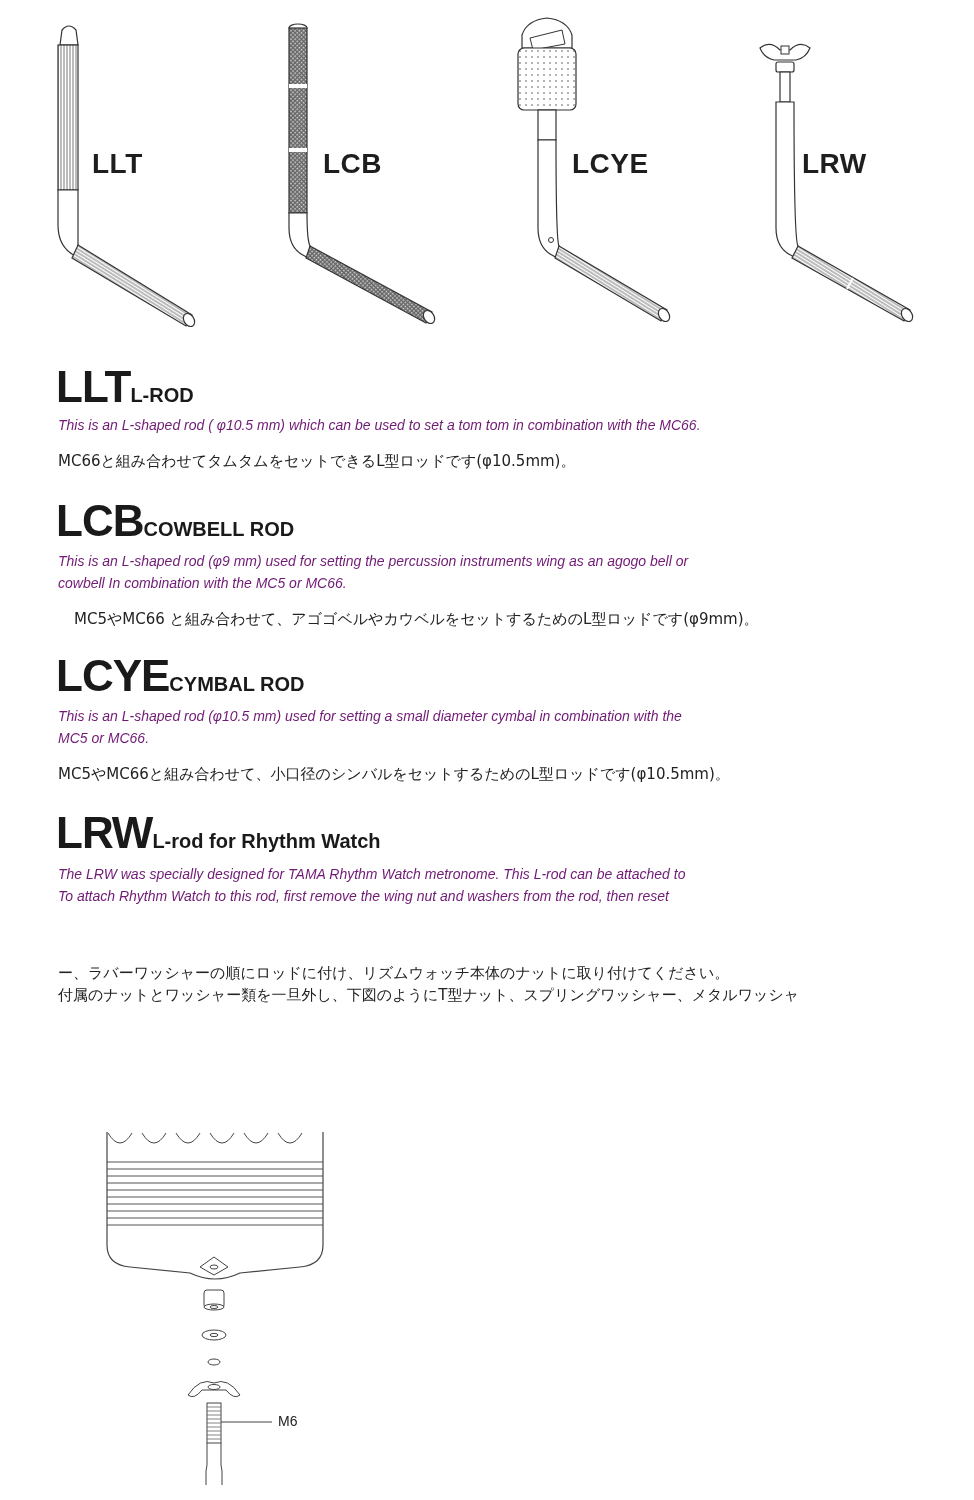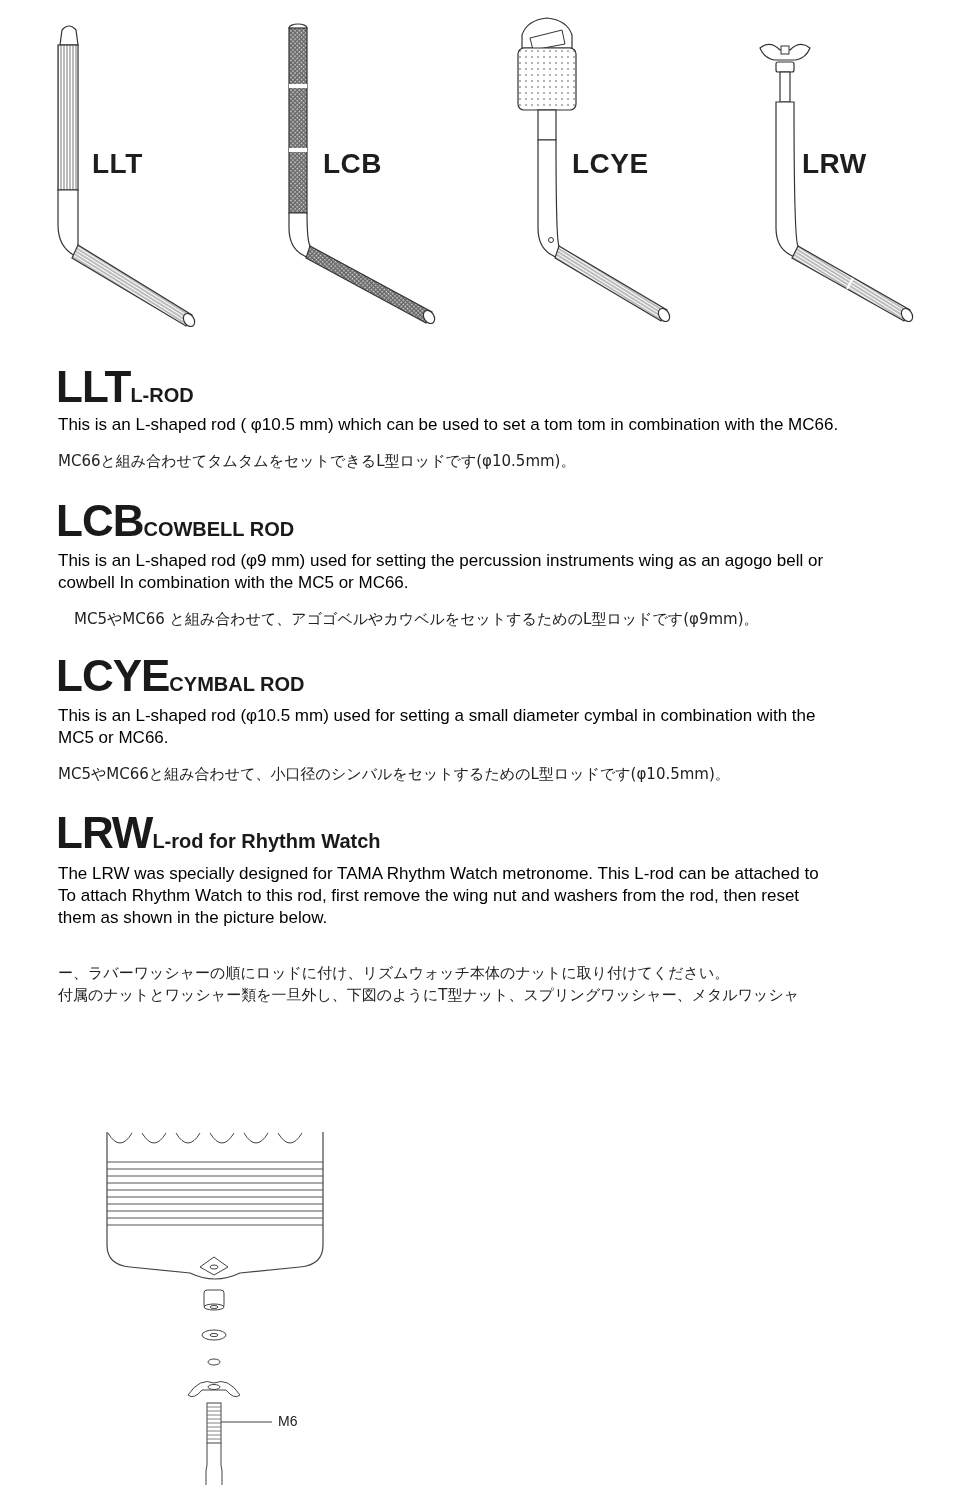--- a/index.html
+++ b/index.html
@@ -3,21 +3,21 @@
 <meta charset="utf-8">
 <style>
   html, body { margin: 0; padding: 0; background: #ffffff; }
   body { width: 974px; height: 1500px; position: relative; overflow: hidden;
          font-family: "Liberation Sans", sans-serif; color: #1c1c1c; }
   .abs { position: absolute; }
   .rod-label { font-family: "Liberation Sans", sans-serif; font-weight: bold; font-size: 28px; color: #1e1e1e; letter-spacing: 0.5px; }
   .section-title { position: absolute; left: 56px; white-space: nowrap; }
   .code { font-family: "Liberation Sans", sans-serif; font-weight: bold; font-size: 44px; color: #1a1a1a; letter-spacing: -1px; }
   .sub { font-family: "Liberation Sans", sans-serif; font-weight: bold; font-size: 20px; color: #1a1a1a; }
-  .para { position: absolute; left: 58px; width: 880px; font-size: 17px; line-height: 22px; color: #000000; }
+  .para { position: absolute; left: 58px; width: 880px; font-size: 14px; line-height: 22px; color: #701a75; font-style: italic; }
   .jp { position: absolute; left: 58px; width: 880px; font-family: "DejaVu Sans", sans-serif; font-size: 15px; line-height: 22px; color: #222; }
   .line { display: block; white-space: nowrap; }
   svg { position: absolute; overflow: visible; }
   .m6 { font-size: 14px; color: #222; }
 </style>
 </head>
 <body>
 
 <div>
 
@@ -115,21 +115,20 @@
 <div class="jp" style="top:763px;">
   <span class="line">MC5やMC66と組み合わせて、小口径のシンバルをセットするためのL型ロッドです(φ10.5mm)。</span>
 </div>
 
 <div class="section-title" style="top:808px;">
   <span class="code">LRW</span><span class="sub">L-rod for Rhythm Watch</span>
 </div>
 <div class="para" style="top:863px;">
   <span class="line">The LRW was specially designed for TAMA Rhythm Watch metronome. This L-rod can be attached to</span>
   <span class="line">To attach Rhythm Watch to this rod, first remove the wing nut and washers from the rod, then reset</span>
-  <span class="line">them as shown in the picture below.</span>
 </div>
 <div class="jp" style="top:962px;">
   <span class="line">ー、ラバーワッシャーの順にロッドに付け、リズムウォッチ本体のナットに取り付けてください。</span>
   <span class="line">付属のナットとワッシャー類を一旦外し、下図のようにT型ナット、スプリングワッシャー、メタルワッシャ</span>
 </div>
 
 <svg style="left:100px;top:1125px" width="260" height="360">
 
   <g fill="#fff" stroke="#444" stroke-width="1">
     <path d="M8,8 Q20,28 32,8"></path>

